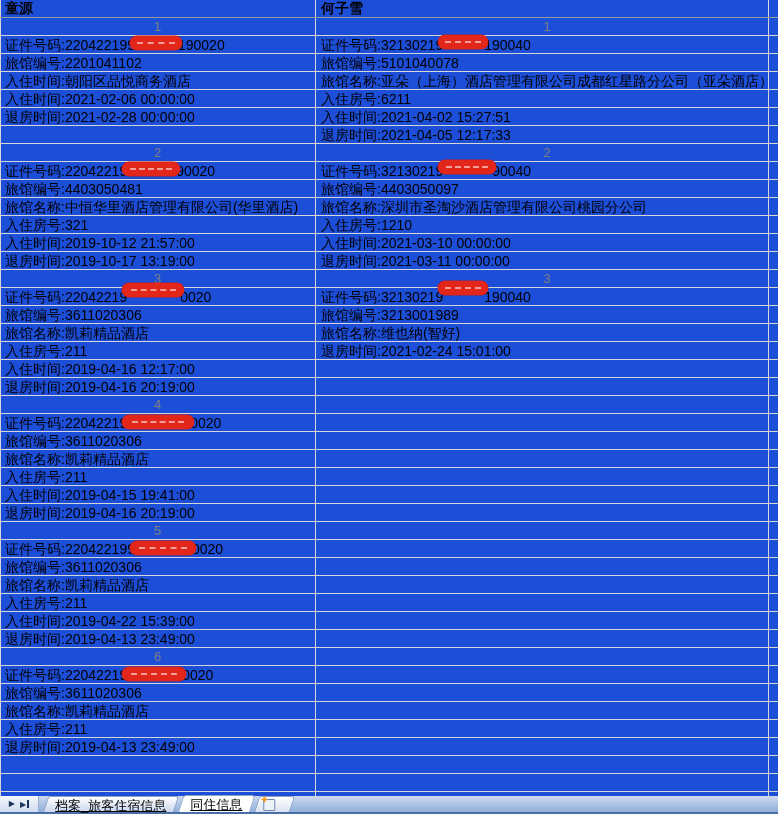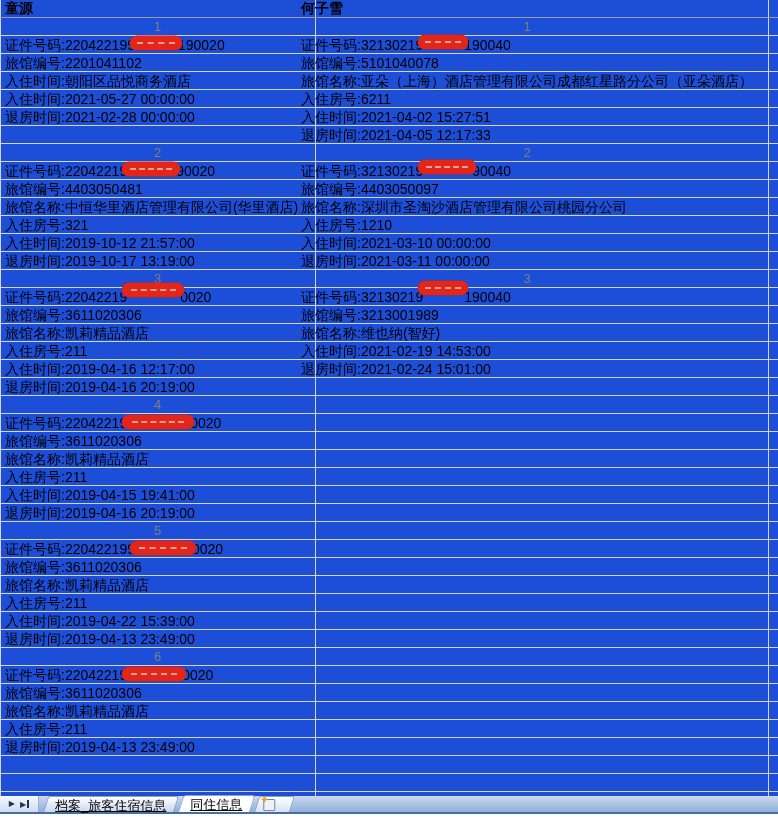--- a/index.html
+++ b/index.html
@@ -16,21 +16,21 @@
       transparent 0px, transparent 17px, #d6d6d6 17px, #d6d6d6 18px);
   }
   .vline{position:absolute;top:0;height:796px;width:1px;background:#d6d6d6;}
   .vline.v0{left:0;}
   .vline.v1{left:315px;}
   .vline.v2{left:768px;}
   .header-underline{position:absolute;left:0;top:17px;width:778px;height:1px;background:#9b9b9b;}
 
   .col{position:absolute;top:0;}
   .col.left{left:0;width:315px;}
-  .col.right{left:296px;width:462px;}
+  .col.right{left:316px;width:462px;}
   .col-header{
     height:18px;line-height:17px;font-size:14px;font-weight:bold;color:#000;
     padding-left:5px;white-space:nowrap;
   }
   .records{position:relative;}
   .record{height:126px;position:relative;}
   .rec-num{
     height:18px;line-height:18px;text-align:center;font-size:13px;color:#7f7f7f;
   }
   .rec-line{
@@ -102,21 +102,21 @@
     <div class="header-underline"></div>
 
     <div class="col left">
       <div class="col-header">童源</div>
       <div class="records">
           <div class="record">
             <div class="rec-num">1</div>
             <div class="rec-line"><span>证件号码:220422199</span><span class="redact" style="width: 52px; transform: translateY(-2px);"></span><span>190020</span></div>
             <div class="rec-line">旅馆编号:2201041102</div>
             <div class="rec-line">入住时间:朝阳区品悦商务酒店</div>
-            <div class="rec-line">入住时间:2021-05-27 00:00:00</div>
+            <div class="rec-line">入住时间:2021-02-06 00:00:00</div>
             <div class="rec-line">退房时间:2021-02-28 00:00:00</div>
           </div>
           <div class="record">
             <div class="rec-num">2</div>
             <div class="rec-line"><span>证件号码:22042219</span><span class="redact" style="width: 58px; transform: translateY(-2px);"></span><span>90020</span></div>
             <div class="rec-line">旅馆编号:4403050481</div>
             <div class="rec-line">旅馆名称:中恒华里酒店管理有限公司(华里酒店)</div>
             <div class="rec-line">入住房号:321</div>
             <div class="rec-line">入住时间:2019-10-12 21:57:00</div>
             <div class="rec-line">退房时间:2019-10-17 13:19:00</div>
@@ -178,21 +178,20 @@
             <div class="rec-line">旅馆名称:深圳市圣淘沙酒店管理有限公司桃园分公司</div>
             <div class="rec-line">入住房号:1210</div>
             <div class="rec-line">入住时间:2021-03-10 00:00:00</div>
             <div class="rec-line">退房时间:2021-03-11 00:00:00</div>
           </div>
           <div class="record">
             <div class="rec-num">3</div>
             <div class="rec-line"><span>证件号码:32130219</span><span class="redact" style="width: 50px; transform: translateY(-9px);"></span><span>190040</span></div>
             <div class="rec-line">旅馆编号:3213001989</div>
             <div class="rec-line">旅馆名称:维也纳(智好)</div>
-            <div class="rec-line">入住时间:2021-02-19 14:53:00</div>
             <div class="rec-line">退房时间:2021-02-24 15:01:00</div>
           </div>
         </div>
     </div>
   </div>
 
   <div class="tabbar">
     <div class="tab-nav">
       <span class="nav-btn">▶</span>
       <span class="nav-btn">▶<span class="bar"></span></span>

